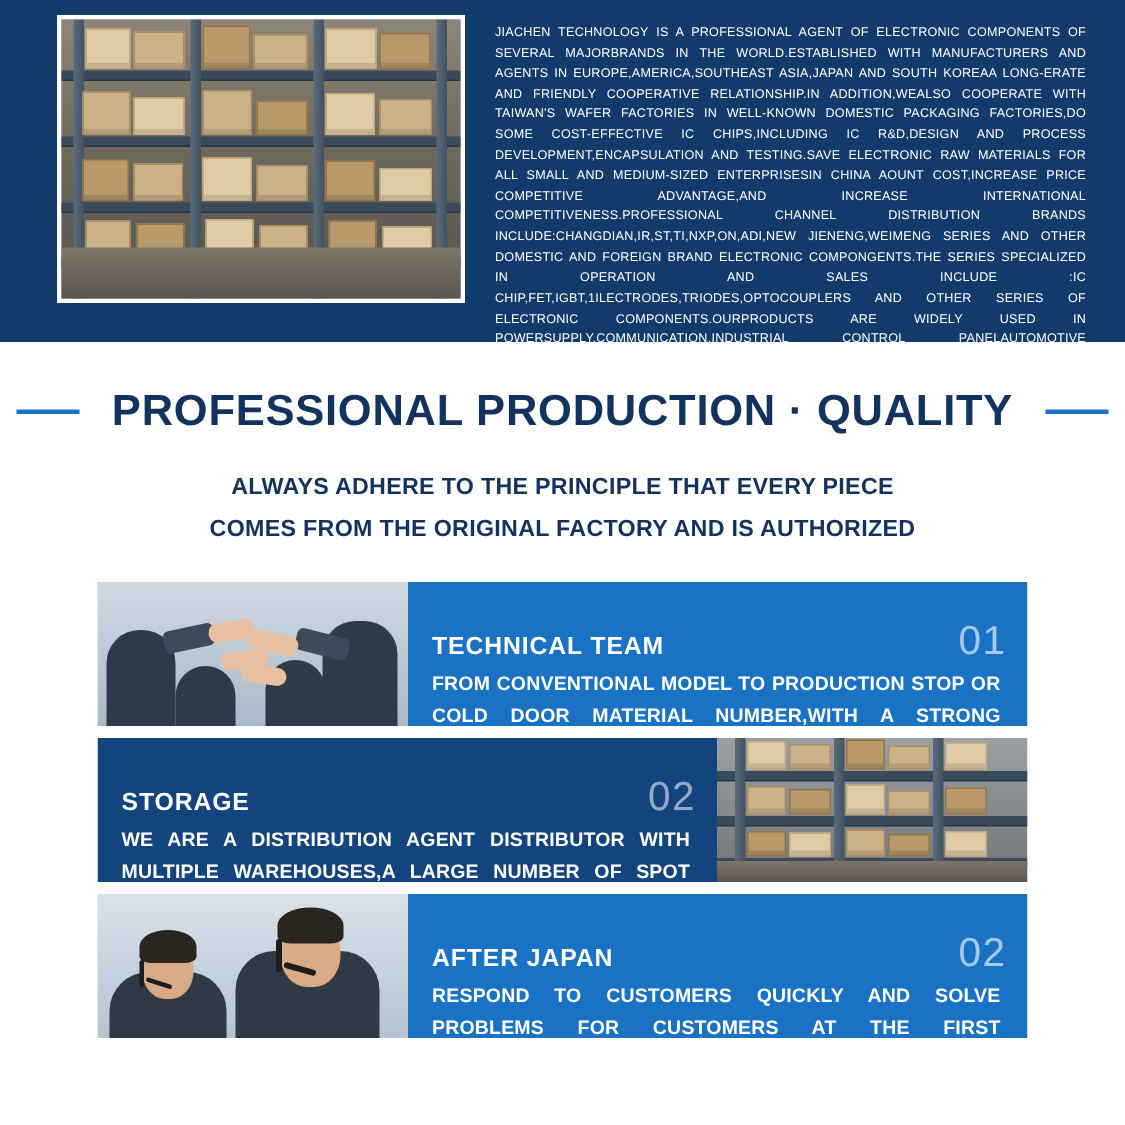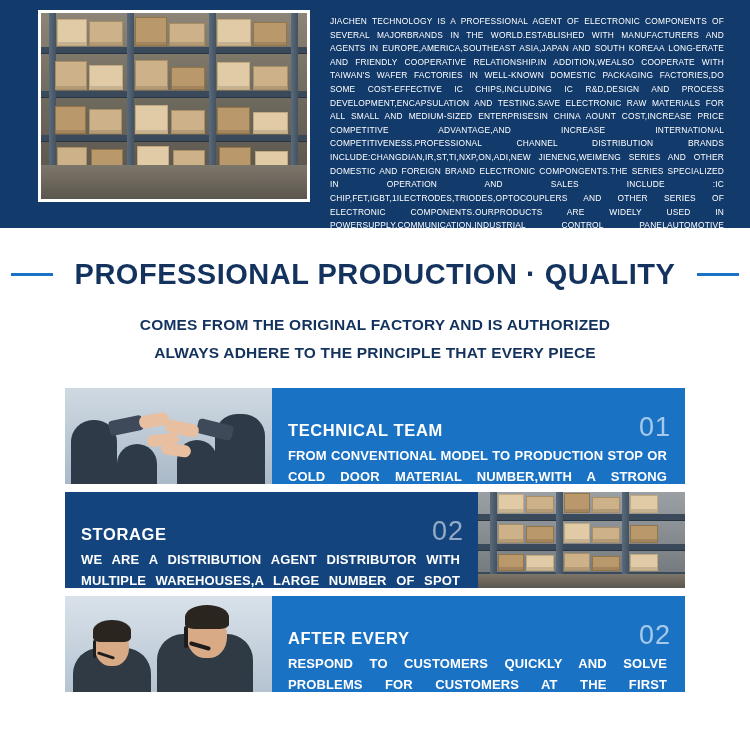--- a/index.html
+++ b/index.html
@@ -261,22 +261,22 @@
   <div class="banner-text">JIACHEN TECHNOLOGY IS A PROFESSIONAL AGENT OF ELECTRONIC COMPONENTS OF SEVERAL MAJORBRANDS IN THE WORLD.ESTABLISHED WITH MANUFACTURERS AND AGENTS IN EUROPE,AMERICA,SOUTHEAST ASIA,JAPAN AND SOUTH KOREAA LONG-ERATE AND FRIENDLY COOPERATIVE RELATIONSHIP.IN ADDITION,WEALSO COOPERATE WITH TAIWAN'S WAFER FACTORIES IN WELL-KNOWN DOMESTIC  PACKAGING FACTORIES,DO SOME COST-EFFECTIVE IC CHIPS,INCLUDING IC R&amp;D,DESIGN AND PROCESS DEVELOPMENT,ENCAPSULATION AND TESTING.SAVE ELECTRONIC RAW MATERIALS FOR ALL SMALL AND MEDIUM-SIZED ENTERPRISESIN CHINA AOUNT COST,INCREASE PRICE COMPETITIVE ADVANTAGE,AND INCREASE INTERNATIONAL COMPETITIVENESS.PROFESSIONAL CHANNEL DISTRIBUTION BRANDS INCLUDE:CHANGDIAN,IR,ST,TI,NXP,ON,ADI,NEW JIENENG,WEIMENG SERIES AND OTHER DOMESTIC AND FOREIGN BRAND ELECTRONIC COMPONGENTS.THE SERIES SPECIALIZED IN OPERATION AND SALES INCLUDE :IC CHIP,FET,IGBT,1ILECTRODES,TRIODES,OPTOCOUPLERS AND OTHER SERIES OF ELECTRONIC COMPONENTS.OURPRODUCTS ARE WIDELY USED IN POWERSUPPLY,COMMUNICATION,INDUSTRIAL CONTROL PANELAUTOMOTIVE ELECTRONICS,MEDICAL EQUIPMENT,HOME APPLIANCES AND OTHER FLELDS</div>
 </div>
 
 <div class="section-head">
   <span class="rule"></span>
   <span class="section-title">PROFESSIONAL PRODUCTION · QUALITY</span>
   <span class="rule"></span>
 </div>
 
 <div class="subtitle">
+  <div>ALWAYS ADHERE TO THE PRINCIPLE THAT EVERY PIECE</div>
   <div>COMES FROM THE ORIGINAL FACTORY AND IS AUTHORIZED</div>
-  <div>ALWAYS ADHERE TO THE PRINCIPLE THAT EVERY PIECE</div>
 </div>
 
 <div class="cards">
 
   <div class="card">
     <div class="card-img">
       <div class="img-team"></div>
       <div class="t-person" style="left:6px;  bottom:0; width:46px; height:64px;"></div>
       <div class="t-person" style="left:150px; bottom:0; width:50px; height:70px;"></div>
       <div class="t-person" style="left:52px;  bottom:0; width:40px; height:40px;"></div>
@@ -342,20 +342,20 @@
       <div class="cs-micarm" style="left:28px; top:44px; width:3px; height:18px;"></div>
 
       <div class="cs-body" style="left:92px; width:96px; height:58px;"></div>
       <div class="cs-head" style="left:122px; top:16px; width:40px; height:46px;"></div>
       <div class="cs-hair" style="left:120px; top:9px; width:44px; height:24px;"></div>
       <div class="cs-micarm" style="left:124px; top:48px; width:22px; height:3.5px; transform:rotate(16deg);"></div>
       <div class="cs-micarm" style="left:119px; top:30px; width:3.5px; height:22px;"></div>
     </div>
     <div class="card-body">
       <div class="card-title-row">
-        <span class="card-title">AFTER EVERY</span>
+        <span class="card-title">AFTER JAPAN</span>
         <span class="card-num">02</span>
       </div>
       <div class="card-desc">RESPOND TO CUSTOMERS QUICKLY AND SOLVE PROBLEMS FOR CUSTOMERS AT THE FIRST TIMECORRESPONDING QUESTIONS AND GUIDANCE, DEDICATED AND PROFESSIONAL ONE-STOP SERVICE,SOLVE CUSTOMERS' PROBLEMS ONCE AND FOR ALL, SO COLD YOU HAVE NO WORRIES</div>
     </div>
   </div>
 
 </div>
 
 </body></html>

